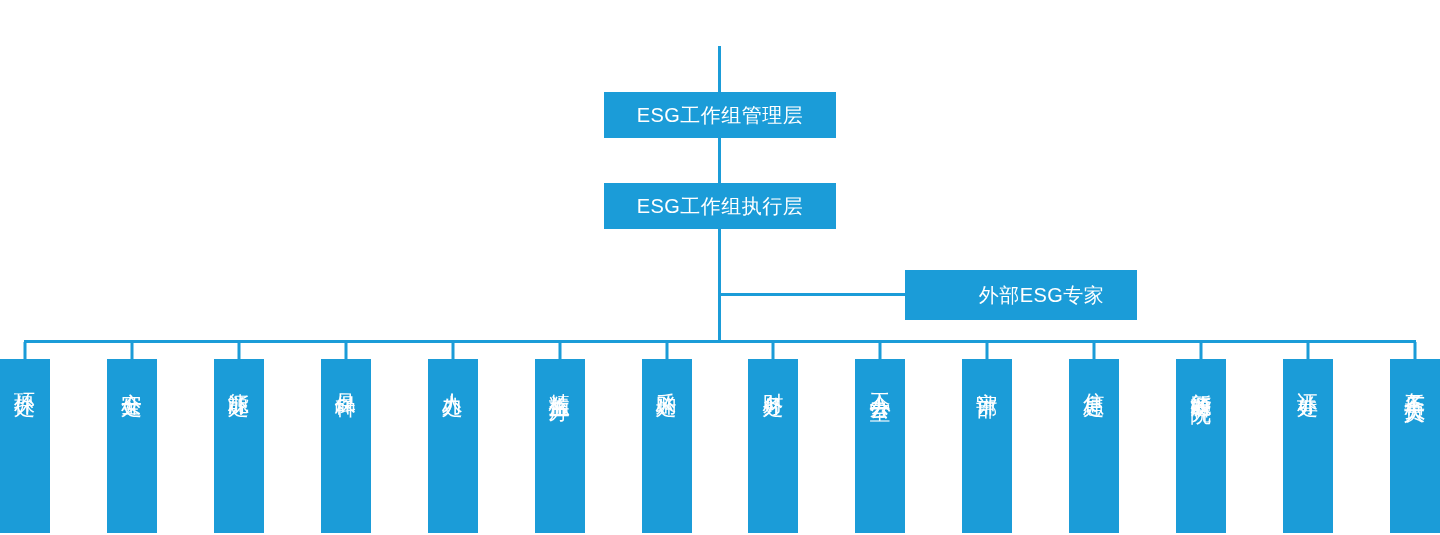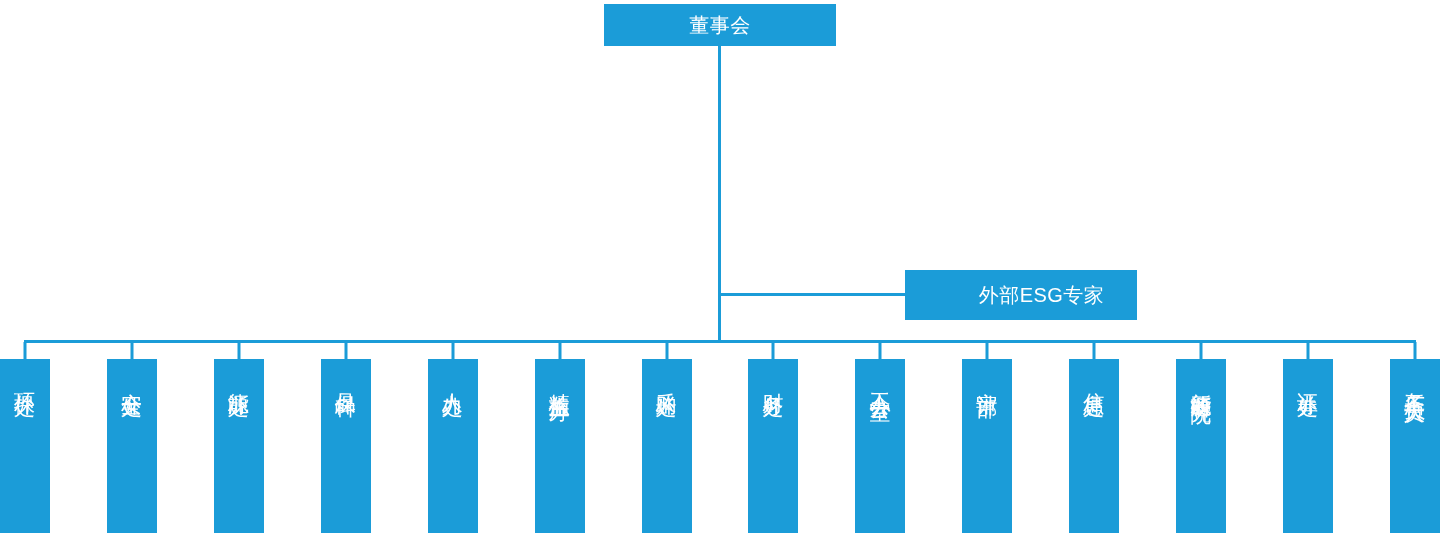--- a/index.html
+++ b/index.html
@@ -65,22 +65,25 @@
 </style>
 </head>
 <body>
 
 <div class="canvas">
 
   <div class="line trunk"></div>
   <div class="line branch"></div>
   <div class="line rail"></div>
 
-  <div class="node node-root">
-    <span>董事会</span>
+  <div class="node node-mgmt">
+    <span>ESG工作组管理层</span>
+  </div>
+  <div class="node node-exec">
+    <span>ESG工作组执行层</span>
   </div>
   <div class="node node-external">
     <span>外部ESG专家</span>
   </div>
 
   <div class="dept-row">
   <div class="dept">
     <div class="stub"></div>
     <div class="dept-label">环保处</div>
   </div>

